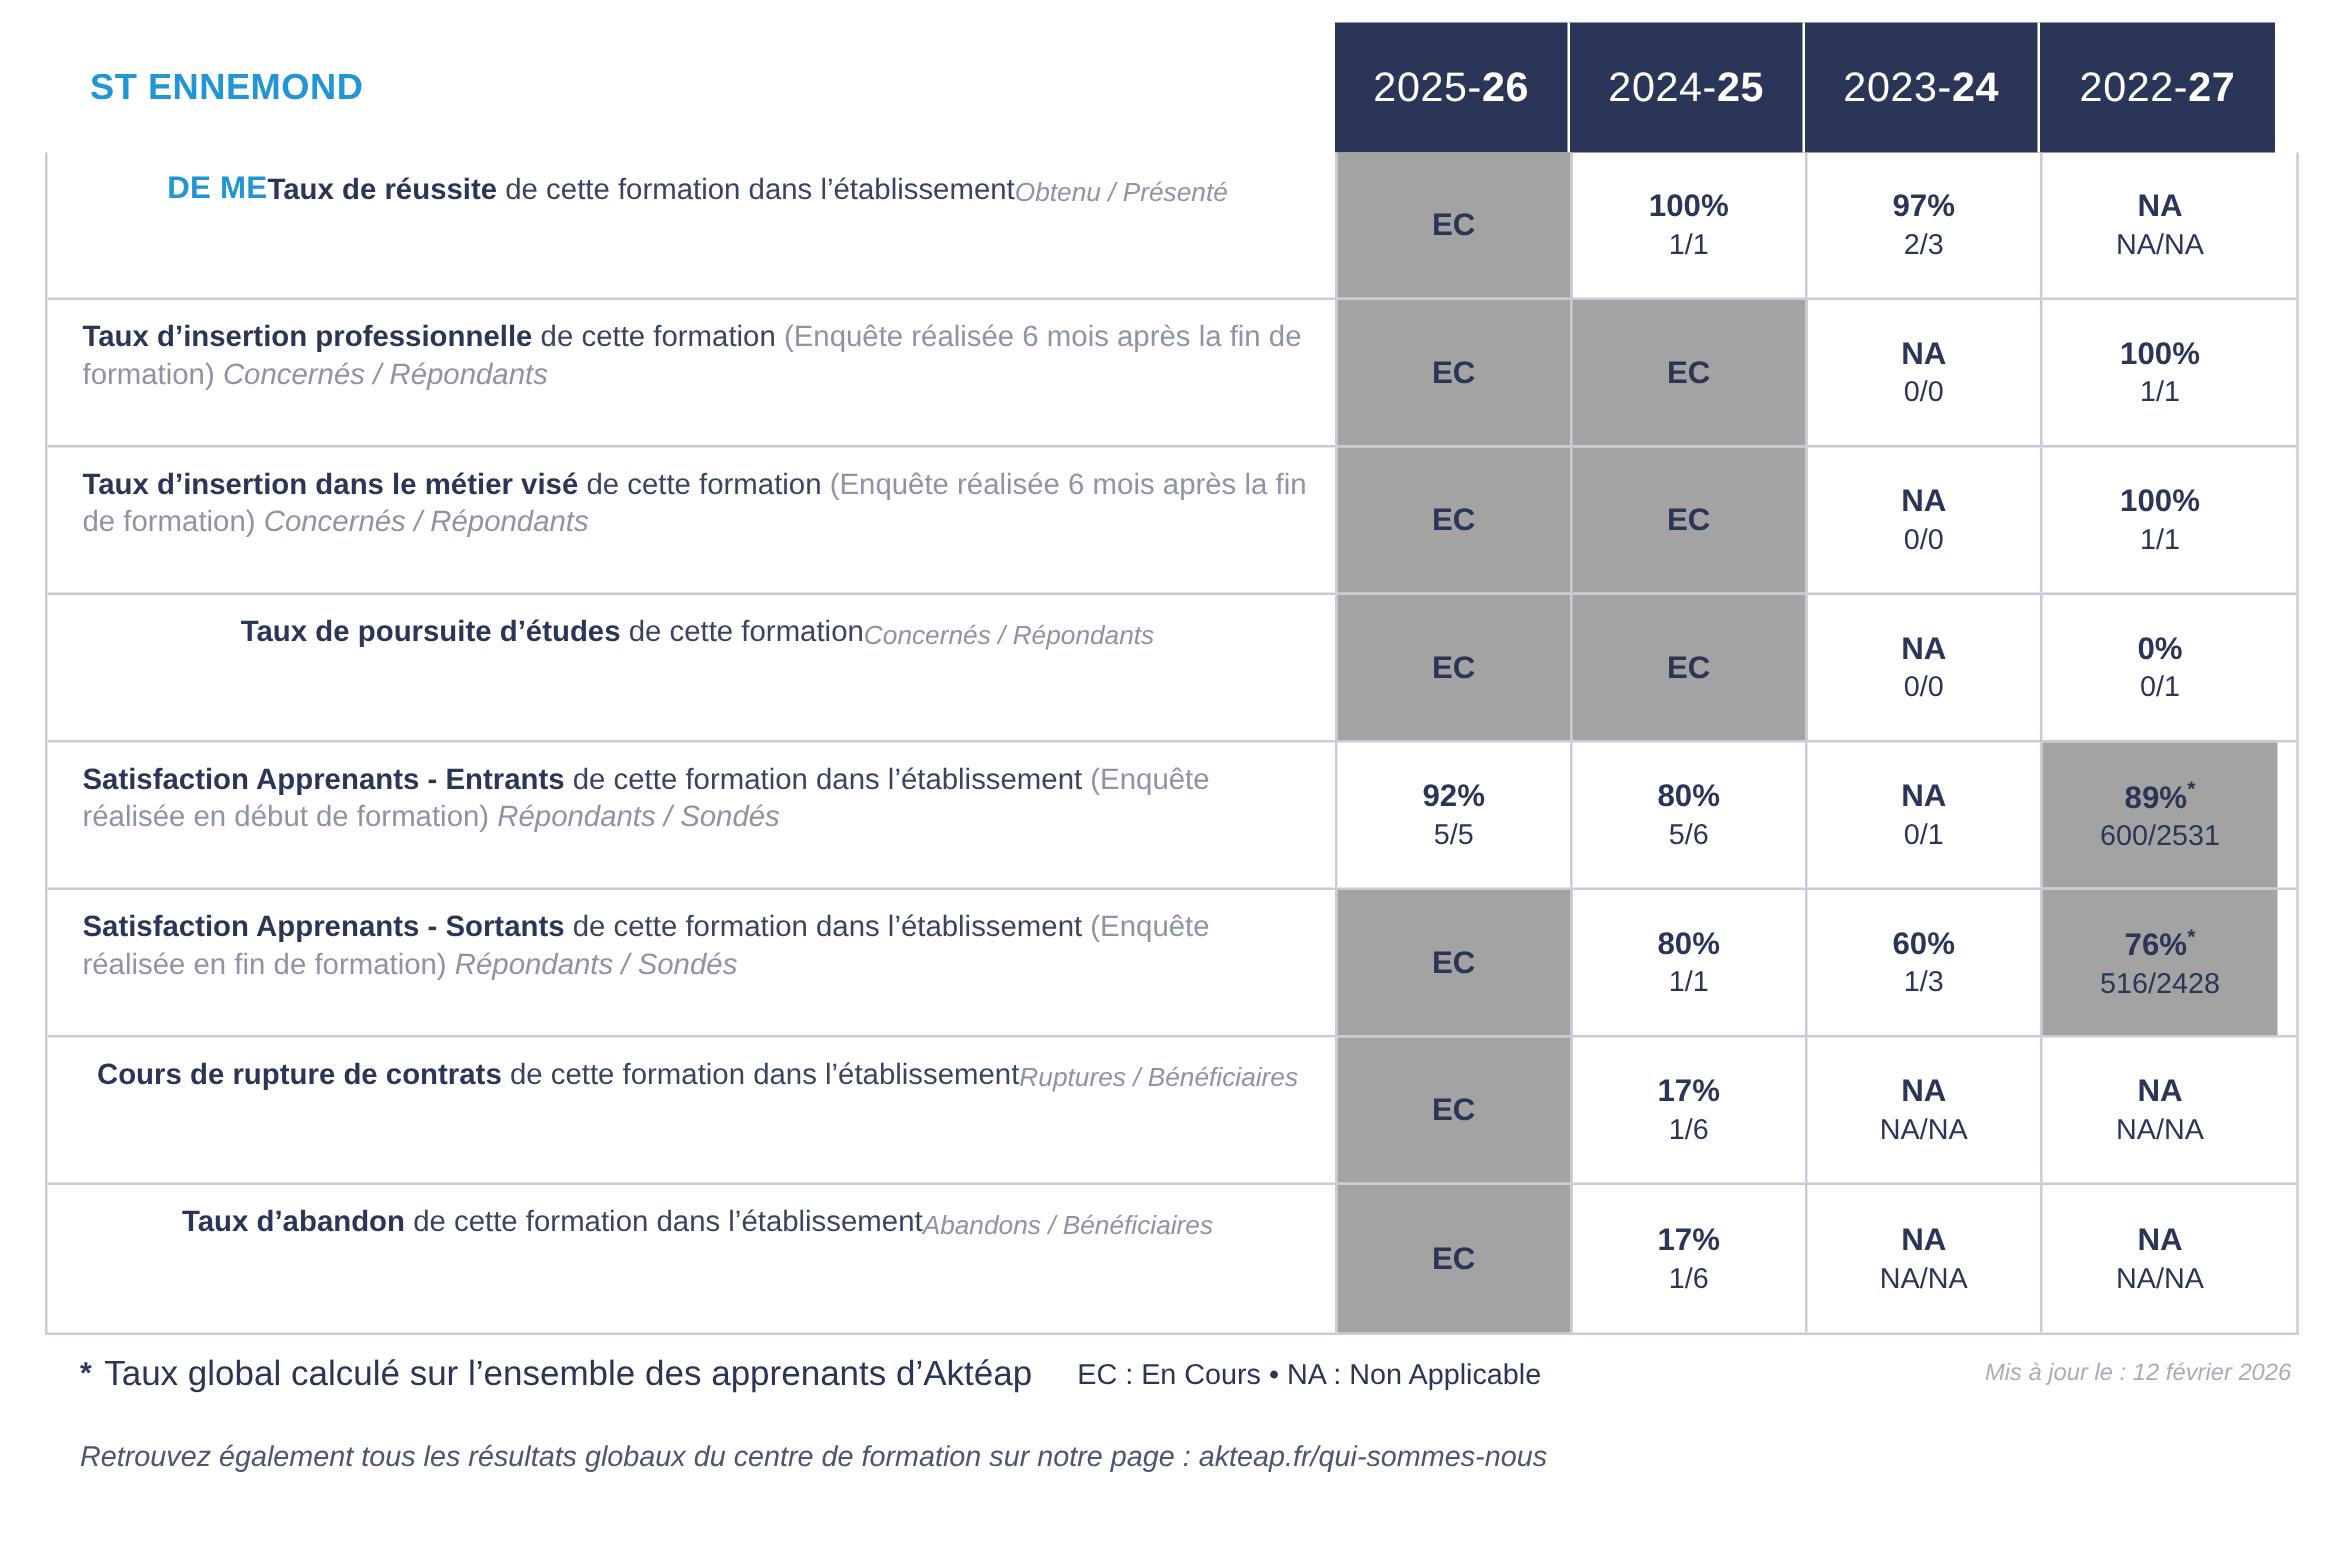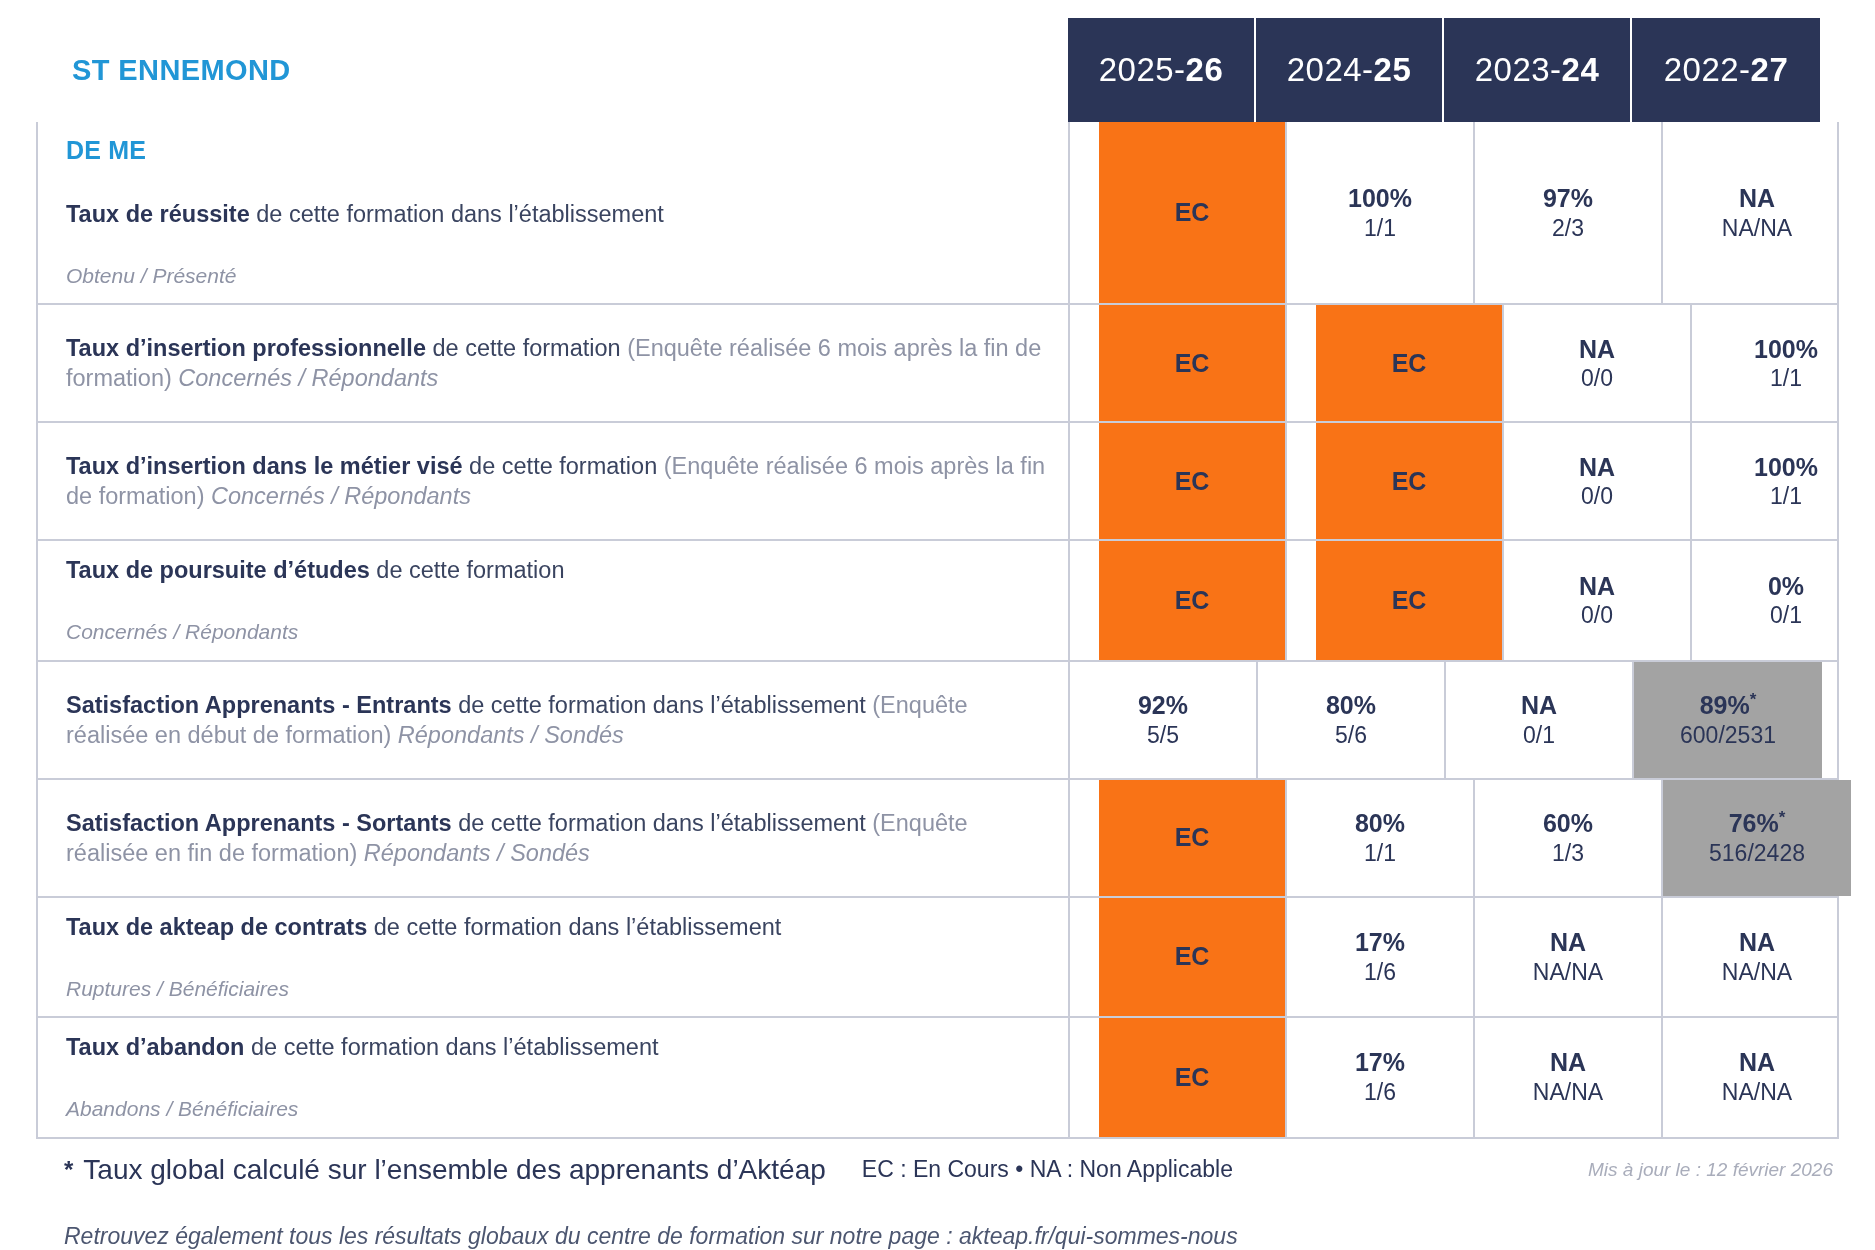--- a/index.html
+++ b/index.html
@@ -57,24 +57,22 @@
     align-items: stretch;
     border-bottom: 2px solid #c9ccd8;
     min-height: 118px;
   }
   .row:last-child { border-bottom: none; }
 
   .label-cell {
     flex: 0 0 1032px;
     padding: 14px 18px 14px 28px;
     display: flex;
-    flex-direction: column;
     justify-content: center;
     border-right: 2px solid #c9ccd8;
-    gap: 28px;
   }
   .sub-title {
     color: #2196d6;
     font-size: 25px;
     font-weight: bold;
     margin-bottom: 6px;
     letter-spacing: 0.2px;
   }
   .lbl-main {
     font-size: 23.5px;
@@ -101,21 +99,21 @@
   .val-cell {
     flex: 0 0 188px;
     border-right: 2px solid #c9ccd8;
     display: flex;
     flex-direction: column;
     align-items: center;
     justify-content: center;
     color: #2b3557;
   }
   .val-cell:last-child { border-right: none; }
-  .val-cell.shaded { background: #f97316; margin-left: 29px; }
+  .val-cell.shaded { background: #a3a3a3; }
   .val-cell.highlight { background: #a3a3a3; }
   .val-main {
     font-size: 25px;
     font-weight: bold;
     line-height: 1.15;
     position: relative;
   }
   .val-main .star {
     font-size: 17px;
     vertical-align: super;
@@ -321,21 +319,21 @@
         <div class="val-sub">1/3</div>
       </div>
       <div class="val-cell highlight">
         <div class="val-main"><span>76%</span><span class="star">*</span></div>
         <div class="val-sub">516/2428</div>
       </div>
     </div>
 
     <div class="row">
       <div class="label-cell">
-        <div class="lbl-main"><b>Taux de akteap de contrats</b><span class="reg"> de cette formation dans l’établissement</span></div>
+        <div class="lbl-main"><b>Cours de rupture de contrats</b><span class="reg"> de cette formation dans l’établissement</span></div>
         <div class="lbl-sub">Ruptures / Bénéficiaires</div>
       </div>
       <div class="val-cell shaded">
         <div class="val-ec">EC</div>
       </div>
       <div class="val-cell">
         <div class="val-main">17%</div>
         <div class="val-sub">1/6</div>
       </div>
       <div class="val-cell">

